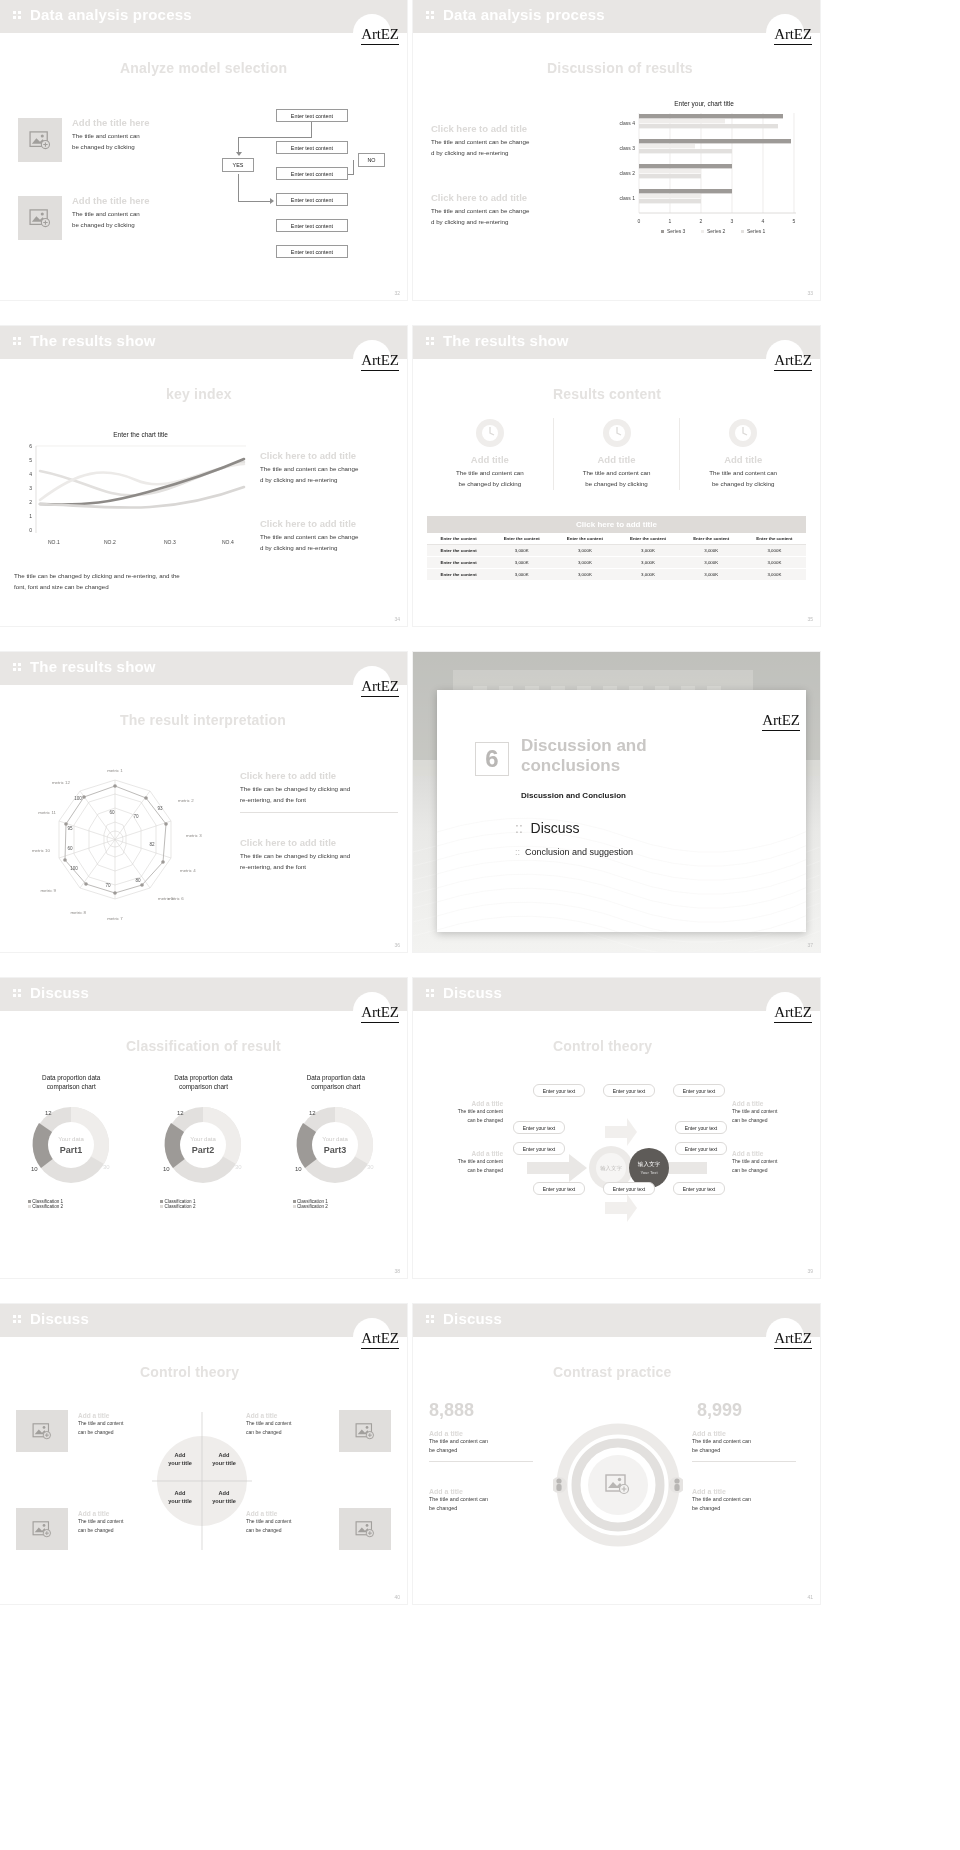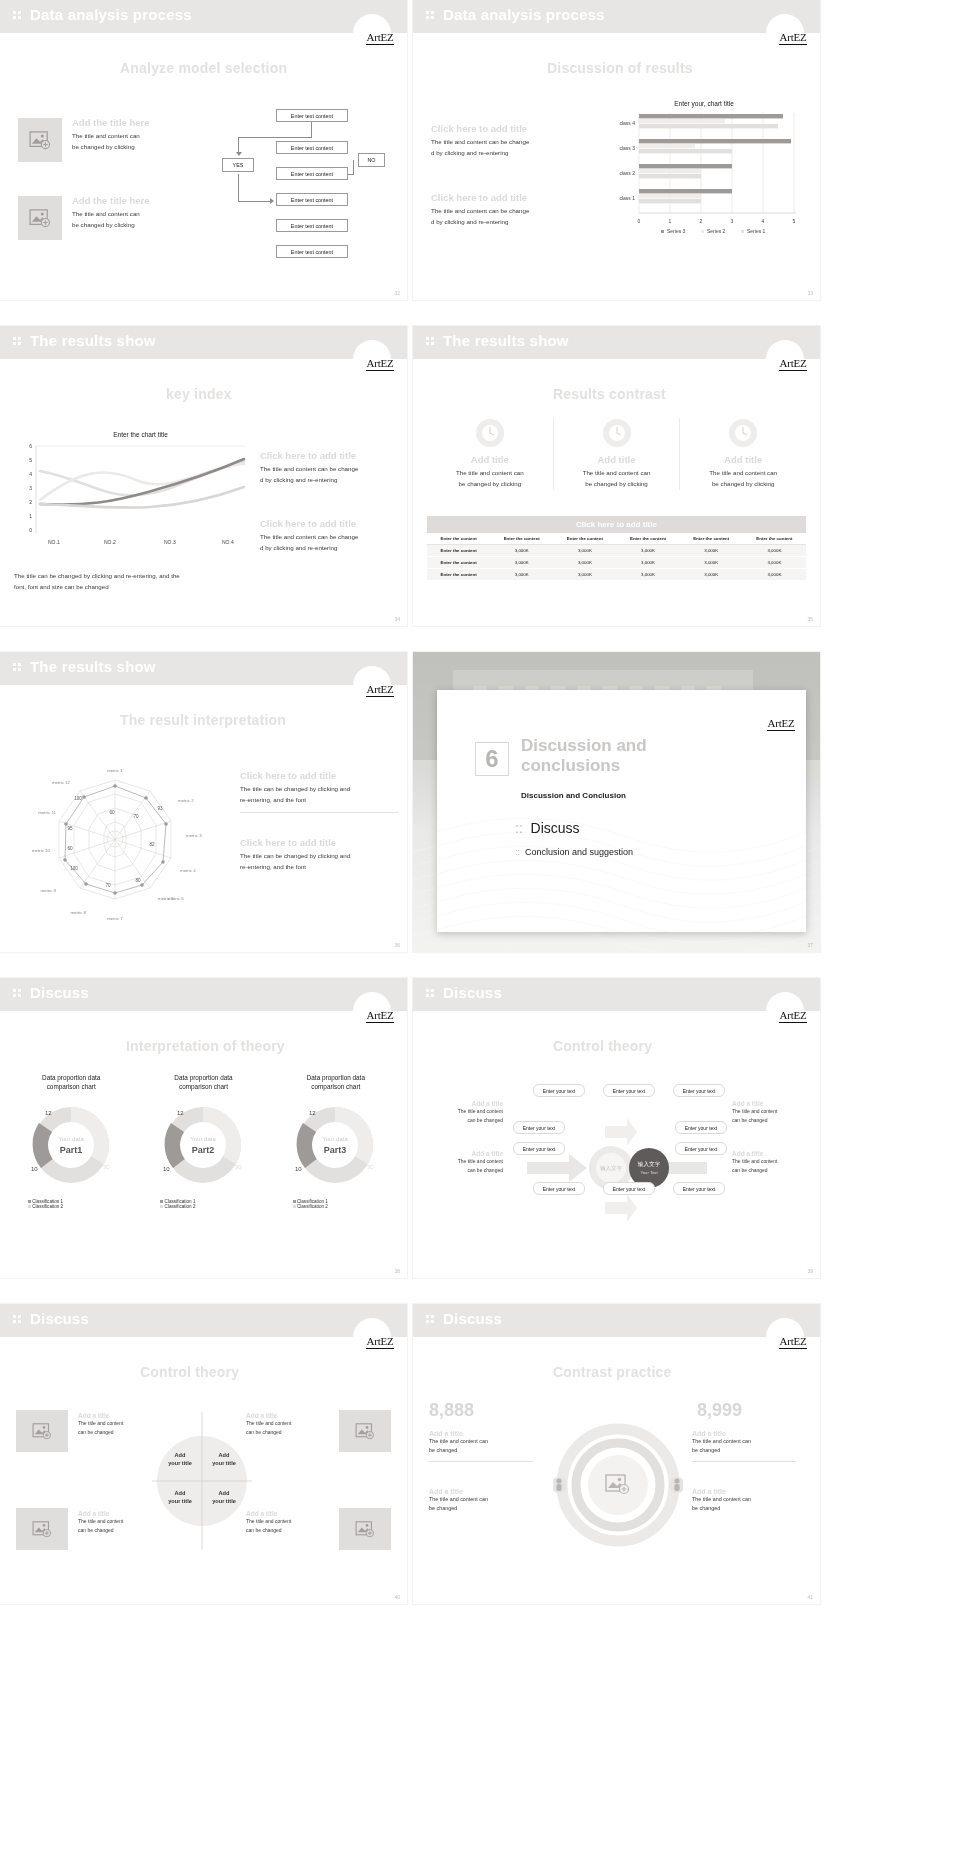--- a/index.html
+++ b/index.html
@@ -47,21 +47,21 @@
   }
   
   .logo {
     position:absolute; right:16px; top:14px;
     width:38px; height:38px; border-radius:50%;
     background:#ffffff; z-index:5;
     display:flex; align-items:flex-end; justify-content:center;
   }
   .logo span {
     font-family:"Liberation Serif", serif;
-    font-size:11px; color:#111; border-bottom:1px solid #111;
+    font-size:15px; color:#111; border-bottom:1px solid #111;
     padding-bottom:1px; margin-bottom:7px; letter-spacing:-.2px;margin-left:16px;
   }
   .pagenum {
     position:absolute; right:7px; bottom:4px;
     font-size:5px; color:#bdbdbd;
   }
   .ghost {
     position:absolute;
     font-size:14px; font-weight:bold; color:#e4e2e0; letter-spacing:.2px;
   }
@@ -327,21 +327,21 @@
           <i></i>
           <i></i>
           <i></i>
           <i></i>
         </span>
       <h1>The results show</h1>
     </div>
     <div class="logo">
         <span>ArtEZ</span>
       </div>
-    <div class="ghost" style="left:140px;top:60px;">Results contrast</div>
+    <div class="ghost" style="left:140px;top:60px;">Results content</div>
 
     <div style="position:absolute;left:14px;top:92px;right:14px;display:flex;">
       <div style="flex:1;text-align:center;border-right:1px solid #eceae8;">
         <svg width="30" height="30" viewBox="0 0 30 30">
             <circle cx="15" cy="15" r="14" fill="#efedeb"></circle>
             <circle cx="15" cy="15" r="8" fill="#fff"></circle>
             <path d="M15 9v6l4 2" stroke="#dcdad8" stroke-width="1.3" fill="none"></path>
           </svg>
         <div class="ttl-lite" style="margin-top:2px;">Add title</div>
         <div class="body-txt" style="margin-top:3px;">The title and content can</div>
@@ -563,21 +563,21 @@
           <i></i>
           <i></i>
           <i></i>
           <i></i>
         </span>
       <h1>Discuss</h1>
     </div>
     <div class="logo">
         <span>ArtEZ</span>
       </div>
-    <div class="ghost" style="left:126px;top:60px;">Interpretation of theory</div>
+    <div class="ghost" style="left:126px;top:60px;">Classification of result</div>
 
     <div style="position:absolute;left:8px;top:96px;right:8px;display:flex;gap:6px;">
 
       <div style="flex:1;text-align:center;">
         <div style="font-size:6.4px;color:#222;line-height:1.4;">
           <div>Data proportion data</div>
           <div>comparison chart</div>
         </div>
         <svg width="105" height="100" viewBox="0 0 105 100" style="margin-top:3px;">
           <circle cx="52" cy="50" r="38" fill="#e2e0de"></circle>

